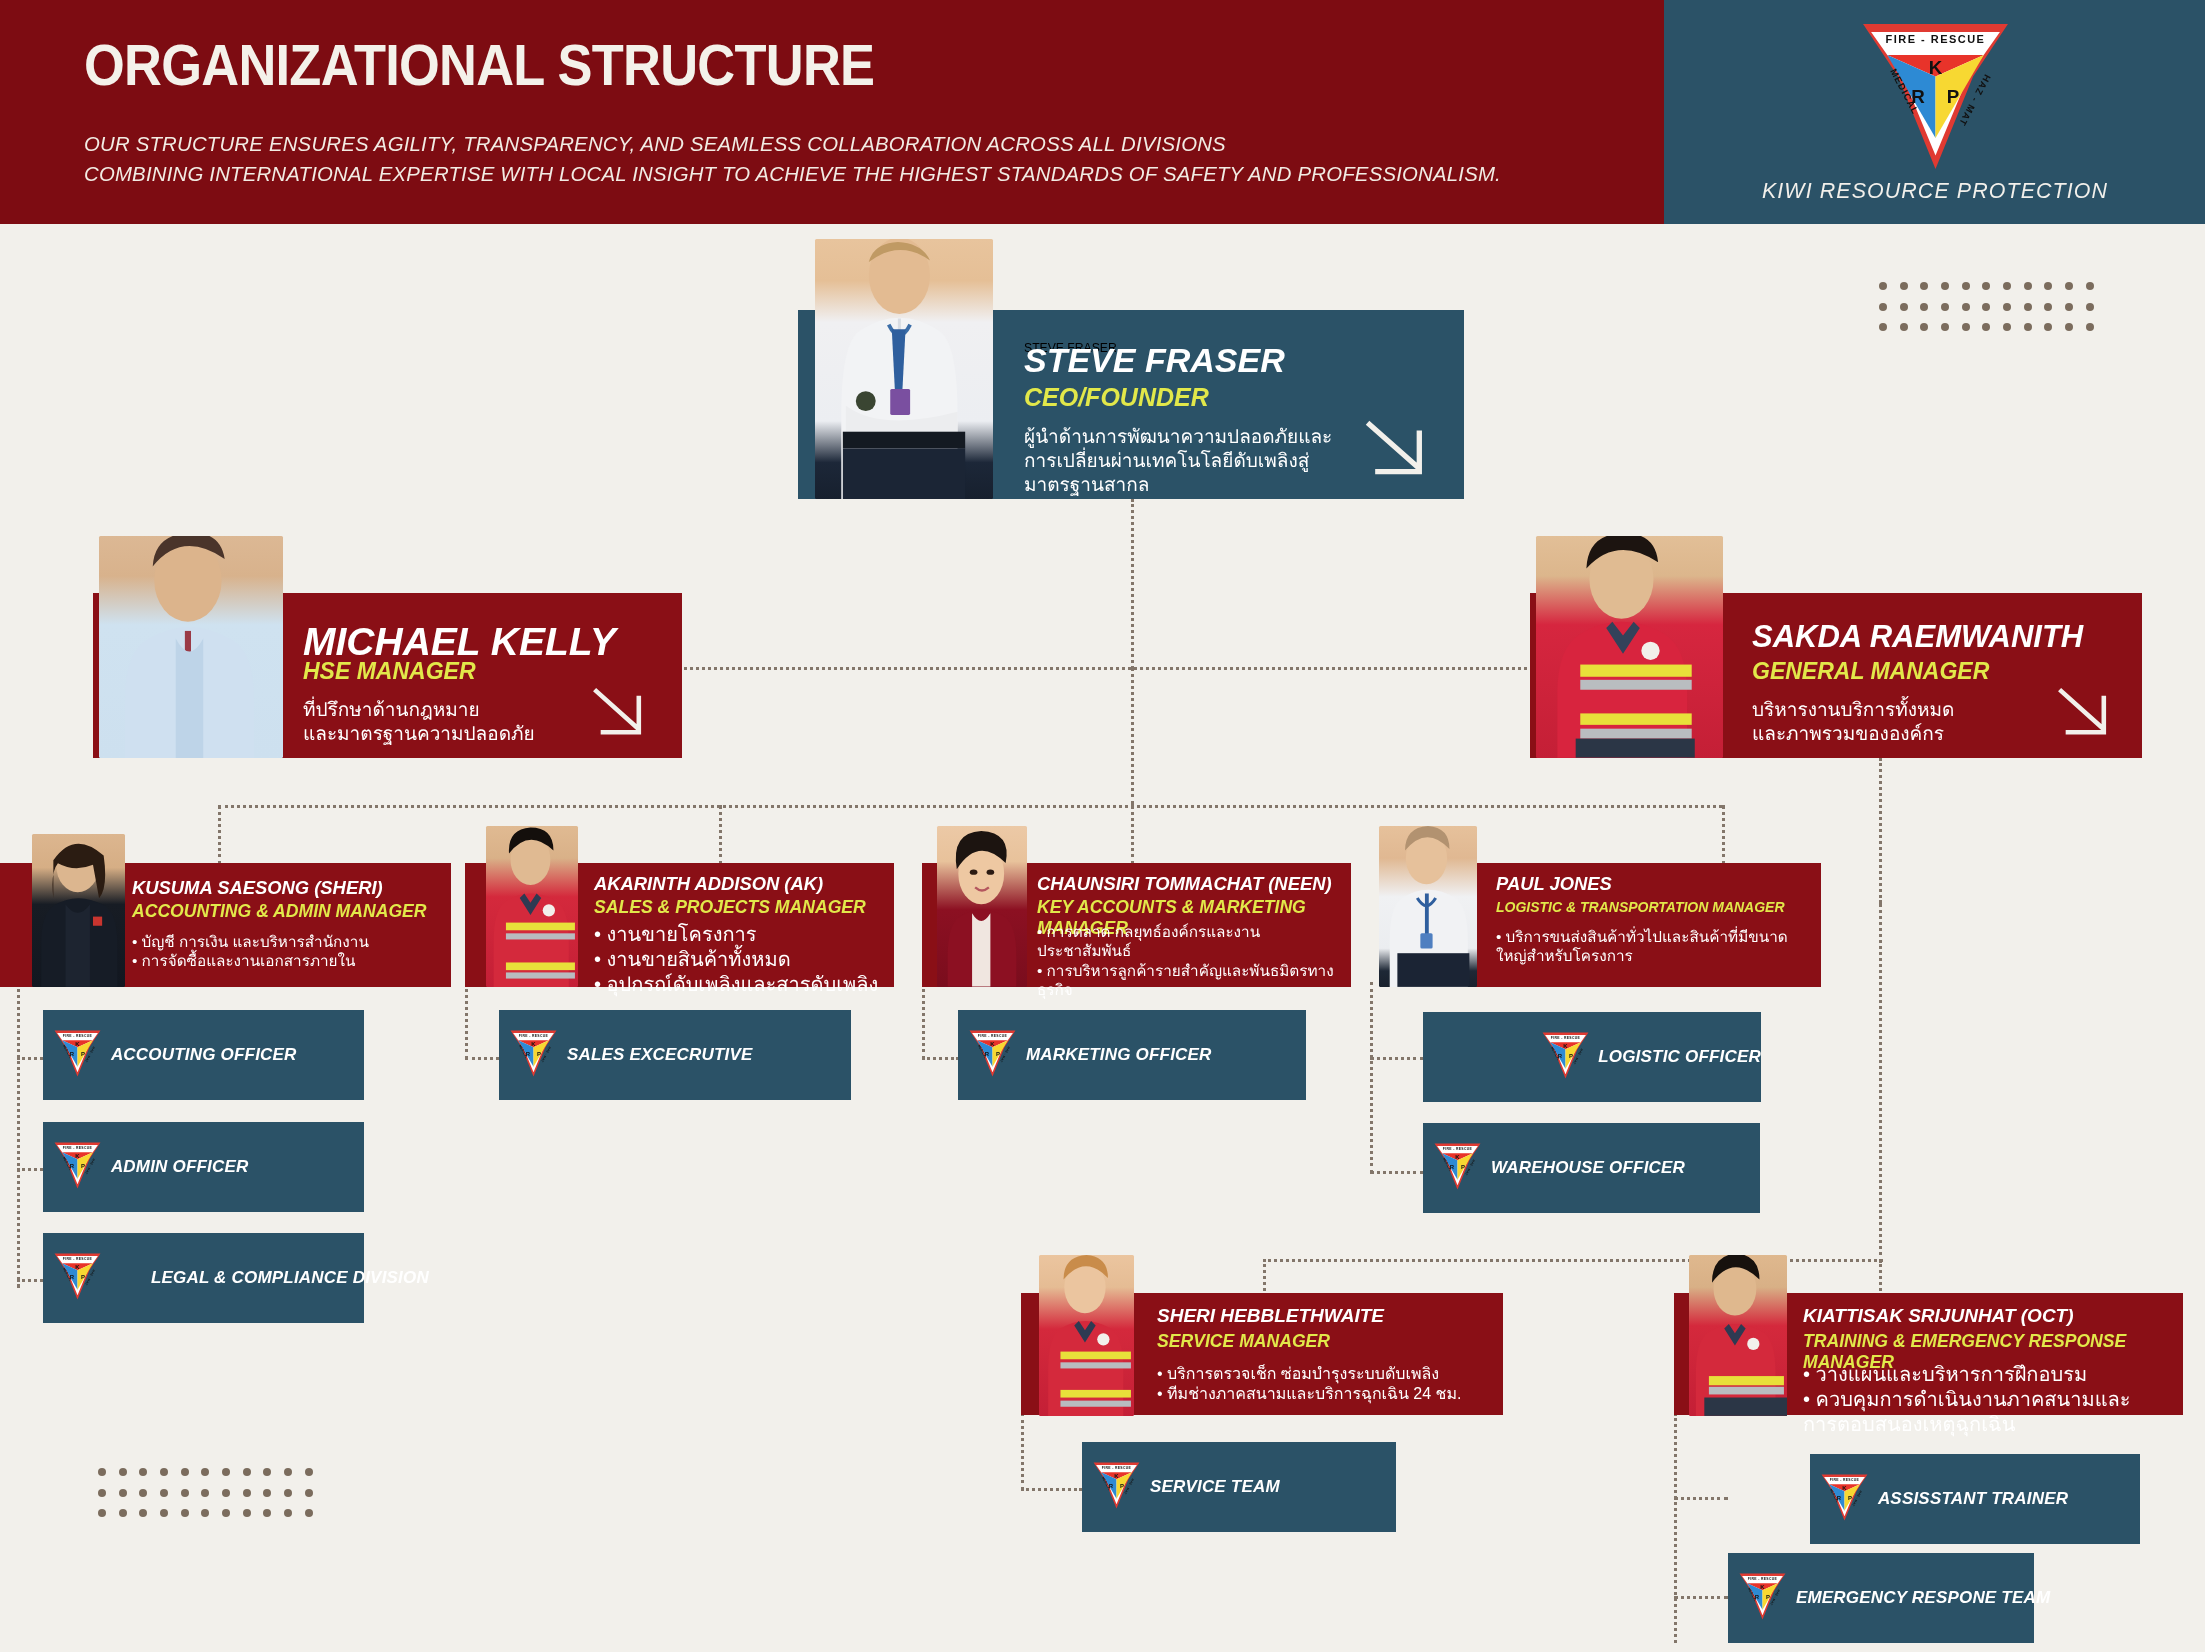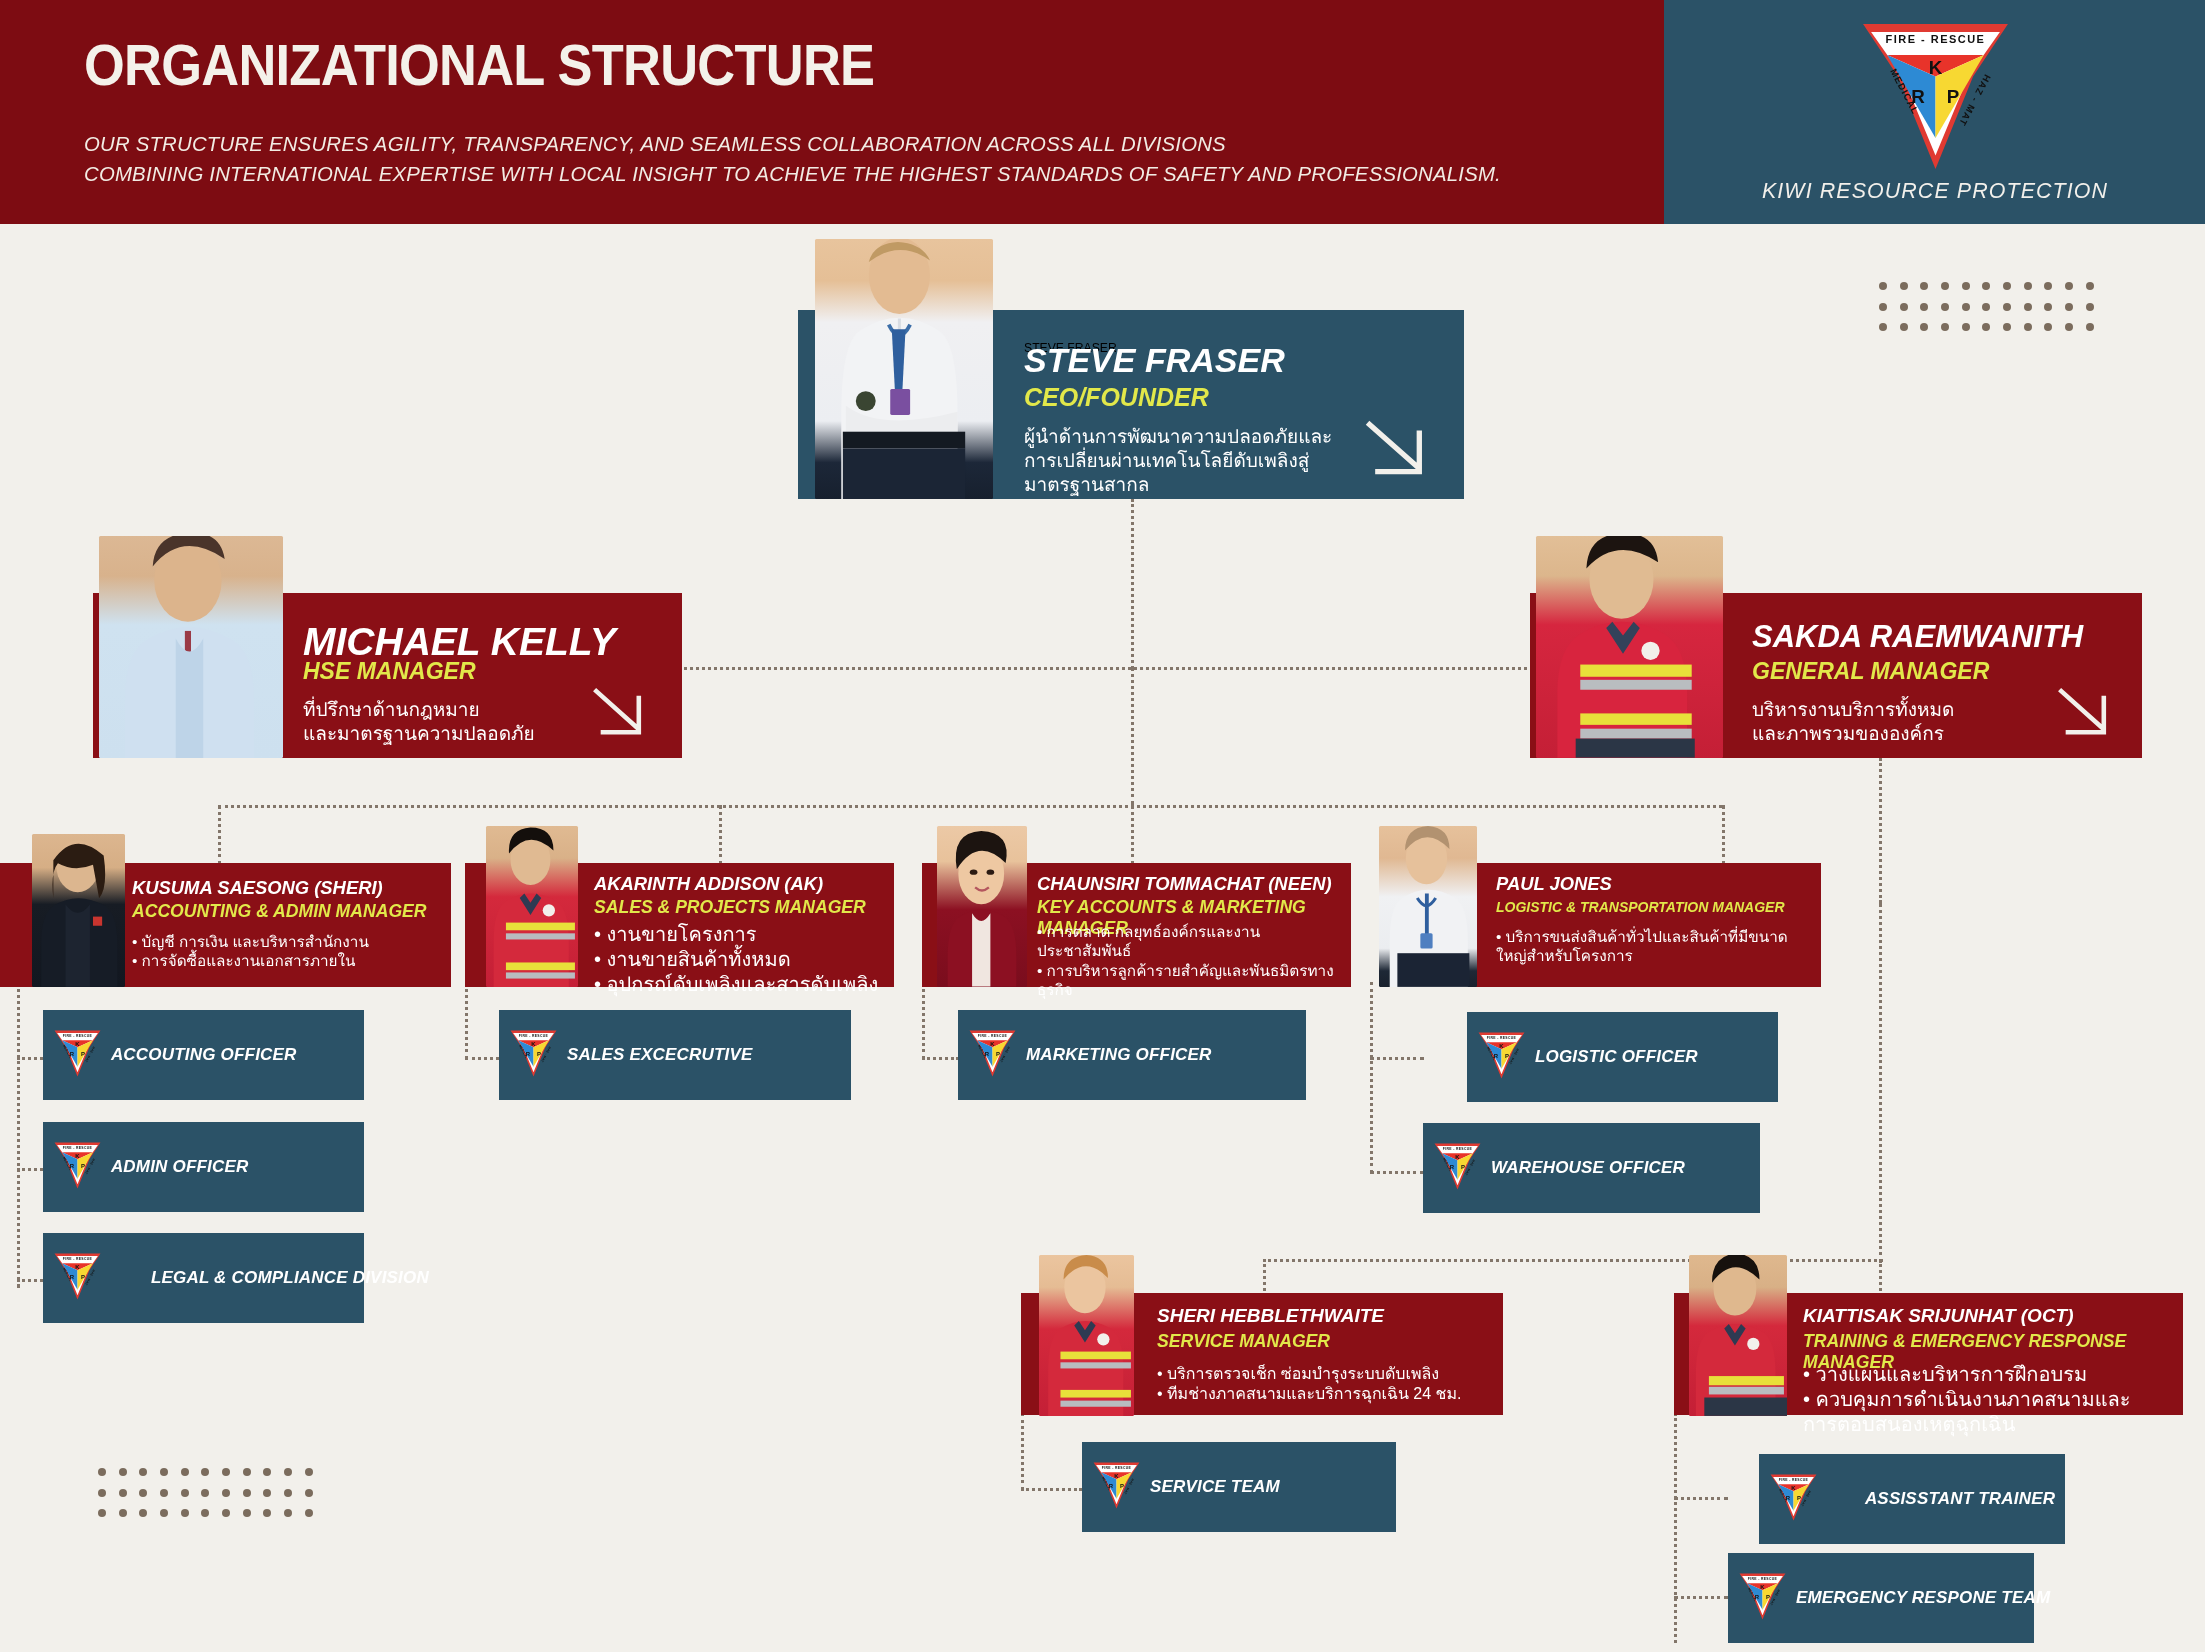--- a/index.html
+++ b/index.html
@@ -561,21 +561,21 @@
   <g transform="translate(26,38) rotate(62)">
             <text x="0" y="0" font-size="7" font-family="'Liberation Sans',sans-serif" font-weight="bold" fill="#111" letter-spacing="0.6">MEDICAL</text>
           </g>
   <g transform="translate(97,40) rotate(118)">
             <text x="0" y="0" font-size="7" font-family="'Liberation Sans',sans-serif" font-weight="bold" fill="#111" letter-spacing="0.6">HAZ - MAT</text>
           </g>
 </svg></span>
     <span class="sb-label">MARKETING OFFICER</span>
   </div>
 
-  <div class="subbox" style="left:1467px; top:1012px; width:311px; height:90px;">
+  <div class="subbox" style="left:1423px; top:1012px; width:338px; height:90px;justify-content:flex-end;">
     <span class="sb-logo krp-mini">
 <svg width="51" height="49" viewBox="0 0 120 114">
   <path d="M6,3 L114,3 L88,42 L60,111 L32,42 Z" fill="#e03a32"></path>
   <path d="M12,9 L108,9 L84,43 L60,101 L36,43 Z" fill="#ffffff"></path>
   <path d="M24,26 L96,26 L60,42 Z" fill="#e8332a"></path>
   <path d="M24,26 L60,42 L60,88 Z" fill="#2d8ad4"></path>
   <path d="M96,26 L60,42 L60,88 Z" fill="#f7d832"></path>
   <text x="60" y="18" font-size="8" font-family="'Liberation Sans',sans-serif" font-weight="bold" text-anchor="middle" fill="#111" letter-spacing="0.8">FIRE - RESCUE</text>
   <text x="60" y="40" font-size="14" font-family="'Liberation Sans',sans-serif" font-weight="bold" text-anchor="middle" fill="#111">K</text>
   <text x="47" y="62" font-size="14" font-family="'Liberation Sans',sans-serif" font-weight="bold" text-anchor="middle" fill="#111">R</text>
@@ -626,21 +626,21 @@
   <g transform="translate(26,38) rotate(62)">
             <text x="0" y="0" font-size="7" font-family="'Liberation Sans',sans-serif" font-weight="bold" fill="#111" letter-spacing="0.6">MEDICAL</text>
           </g>
   <g transform="translate(97,40) rotate(118)">
             <text x="0" y="0" font-size="7" font-family="'Liberation Sans',sans-serif" font-weight="bold" fill="#111" letter-spacing="0.6">HAZ - MAT</text>
           </g>
 </svg></span>
     <span class="sb-label">SERVICE TEAM</span>
   </div>
 
-  <div class="subbox" style="left:1759px; top:1454px; width:306px; height:90px;gap:38px;">
+  <div class="subbox" style="left:1810px; top:1454px; width:330px; height:90px;">
     <span class="sb-logo krp-mini">
 <svg width="51" height="49" viewBox="0 0 120 114">
   <path d="M6,3 L114,3 L88,42 L60,111 L32,42 Z" fill="#e03a32"></path>
   <path d="M12,9 L108,9 L84,43 L60,101 L36,43 Z" fill="#ffffff"></path>
   <path d="M24,26 L96,26 L60,42 Z" fill="#e8332a"></path>
   <path d="M24,26 L60,42 L60,88 Z" fill="#2d8ad4"></path>
   <path d="M96,26 L60,42 L60,88 Z" fill="#f7d832"></path>
   <text x="60" y="18" font-size="8" font-family="'Liberation Sans',sans-serif" font-weight="bold" text-anchor="middle" fill="#111" letter-spacing="0.8">FIRE - RESCUE</text>
   <text x="60" y="40" font-size="14" font-family="'Liberation Sans',sans-serif" font-weight="bold" text-anchor="middle" fill="#111">K</text>
   <text x="47" y="62" font-size="14" font-family="'Liberation Sans',sans-serif" font-weight="bold" text-anchor="middle" fill="#111">R</text>

